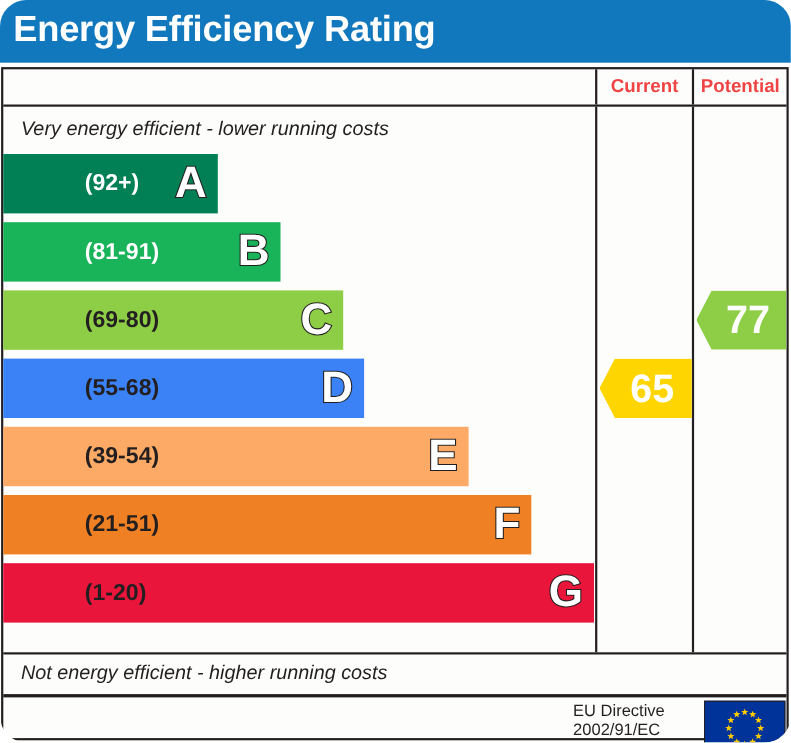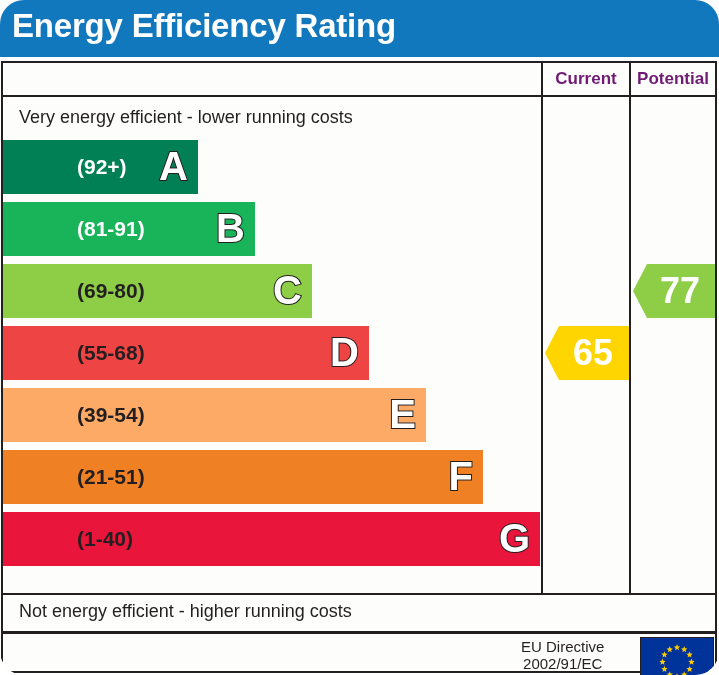--- a/index.html
+++ b/index.html
@@ -77,21 +77,21 @@
     height: 32px;
     border-left: 2px solid #231f20;
     box-sizing: border-box;
     display: flex;
     align-items: center;
     justify-content: center;
   }
   .head-cell span {
     font-size: 17px;
     font-weight: bold;
-    color: #701a75;
+    color: #ef4444;
   }
   .head-current  { left: 538px; width: 88px; }
   .head-potential{ left: 626px; width: 86px; }
 
   
   .vline {
     position: absolute;
     top: 34px;
     width: 2px;
     background: #231f20;
@@ -114,20 +114,21 @@
     top: 568px;
     width: 100%;
     height: 3px;
     background: #231f20;
   }
 
   
   .caption {
     position: absolute;
     font-size: 18px;
+    font-style: italic;
     color: #231f20;
     white-space: nowrap;
   }
   .caption-top    { left: 16px; top: 44px; }
   .caption-bottom { left: 16px; top: 538px; }
 
   
   .bars {
     position: absolute;
     left: 0;
@@ -200,21 +201,21 @@
     color: #231f20;
     white-space: nowrap;
   }
   .directive {
     position: absolute;
     left: 518px;
     top: 4px;
     font-size: 15px;
     color: #231f20;
     line-height: 17px;
-    text-align: center;
+    text-align: left;
   }
   .eu-flag {
     position: absolute;
     left: 637px;
     top: 3px;
     width: 74px;
     height: 50px;
     background: #003399;
     border: 1px solid #231f20;
     box-sizing: border-box;
@@ -253,34 +254,34 @@
           <div class="bar-letter">A</div>
         </div>
         <div class="bar light-label" style="top: 67px; width: 252px; background: rgb(25, 180, 89);">
           <div class="bar-range">(81-91)</div>
           <div class="bar-letter">B</div>
         </div>
         <div class="bar dark-label" style="top: 129px; width: 309px; background: rgb(141, 206, 70);">
           <div class="bar-range">(69-80)</div>
           <div class="bar-letter">C</div>
         </div>
-        <div class="bar dark-label" style="top: 191px; width: 366px; background: #ef4444; text-align: center;">
+        <div class="bar dark-label" style="top: 191px; width: 328px; background: #3b82f6; text-align: center;">
           <div class="bar-range">(55-68)</div>
           <div class="bar-letter">D</div>
         </div>
         <div class="bar dark-label" style="top: 253px; width: 423px; background: rgb(252, 170, 101);">
           <div class="bar-range">(39-54)</div>
           <div class="bar-letter">E</div>
         </div>
         <div class="bar dark-label" style="top: 315px; width: 480px; background: rgb(239, 128, 35);">
           <div class="bar-range">(21-51)</div>
           <div class="bar-letter">F</div>
         </div>
         <div class="bar dark-label" style="top: 377px; width: 537px; background: rgb(233, 21, 59);">
-          <div class="bar-range">(1-40)</div>
+          <div class="bar-range">(1-20)</div>
           <div class="bar-letter">G</div>
         </div>
       </div>
 
     <div id="arrows-host">
         <div class="arrow" style="left: 542px; width: 84px; top: 263px; background: rgb(255, 213, 0);">
           <span>65</span>
         </div>
         <div class="arrow" style="left: 630px; width: 82px; top: 201px; background: rgb(141, 206, 70);">
           <span>77</span>

